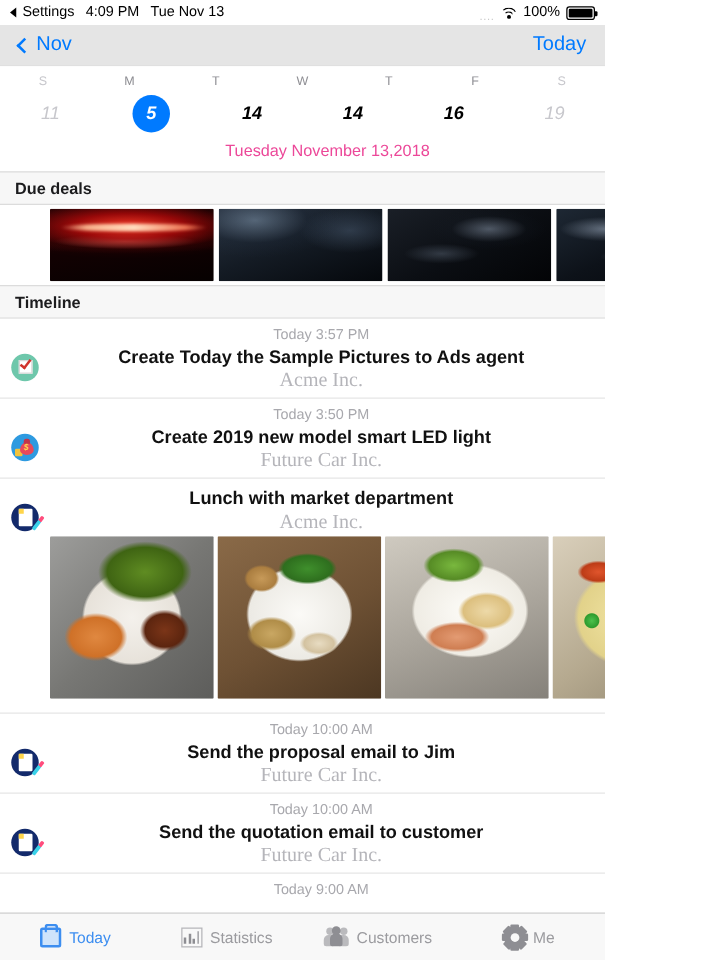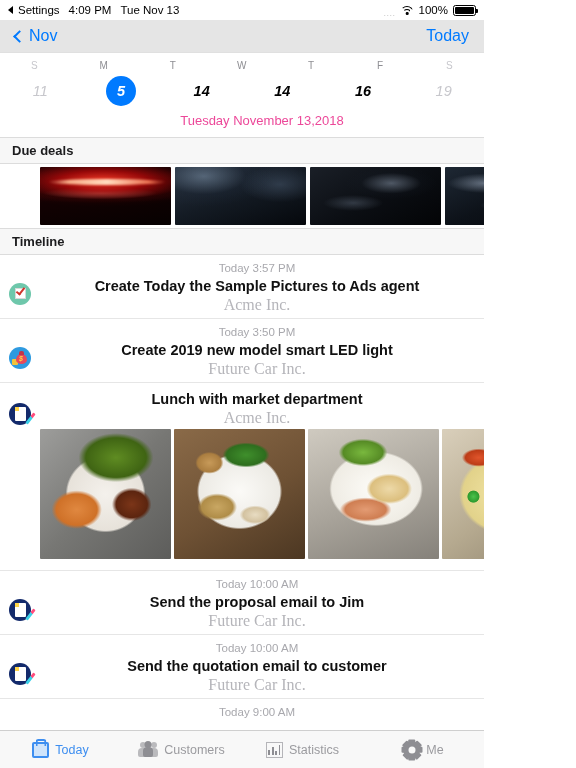--- a/index.html
+++ b/index.html
@@ -371,37 +371,37 @@
     </div>
 
   </div>
 
   <div class="tabbar">
     <div class="tab active">
       <span class="ic-today"></span>
       <span class="tab-label">Today</span>
     </div>
     <div class="tab">
-      <span class="ic-cust">
-        <span class="l"></span>
-          <span class="r"></span>
-          <span class="c"></span>
-      </span>
-      <span class="tab-label">Customers</span>
-    </div>
-    <div class="tab">
       <span class="ic-stat">
         <i style="height:45%"></i>
           <i style="height:70%"></i>
           <i style="height:35%"></i>
           <i style="height:88%"></i>
       </span>
       <span class="tab-label">Statistics</span>
     </div>
     <div class="tab">
+      <span class="ic-cust">
+        <span class="l"></span>
+          <span class="r"></span>
+          <span class="c"></span>
+      </span>
+      <span class="tab-label">Customers</span>
+    </div>
+    <div class="tab">
       <span class="ic-gear">
           <i></i>
           <b></b>
           <u></u>
         </span>
       <span class="tab-label">Me</span>
     </div>
   </div>
 
 </div>

